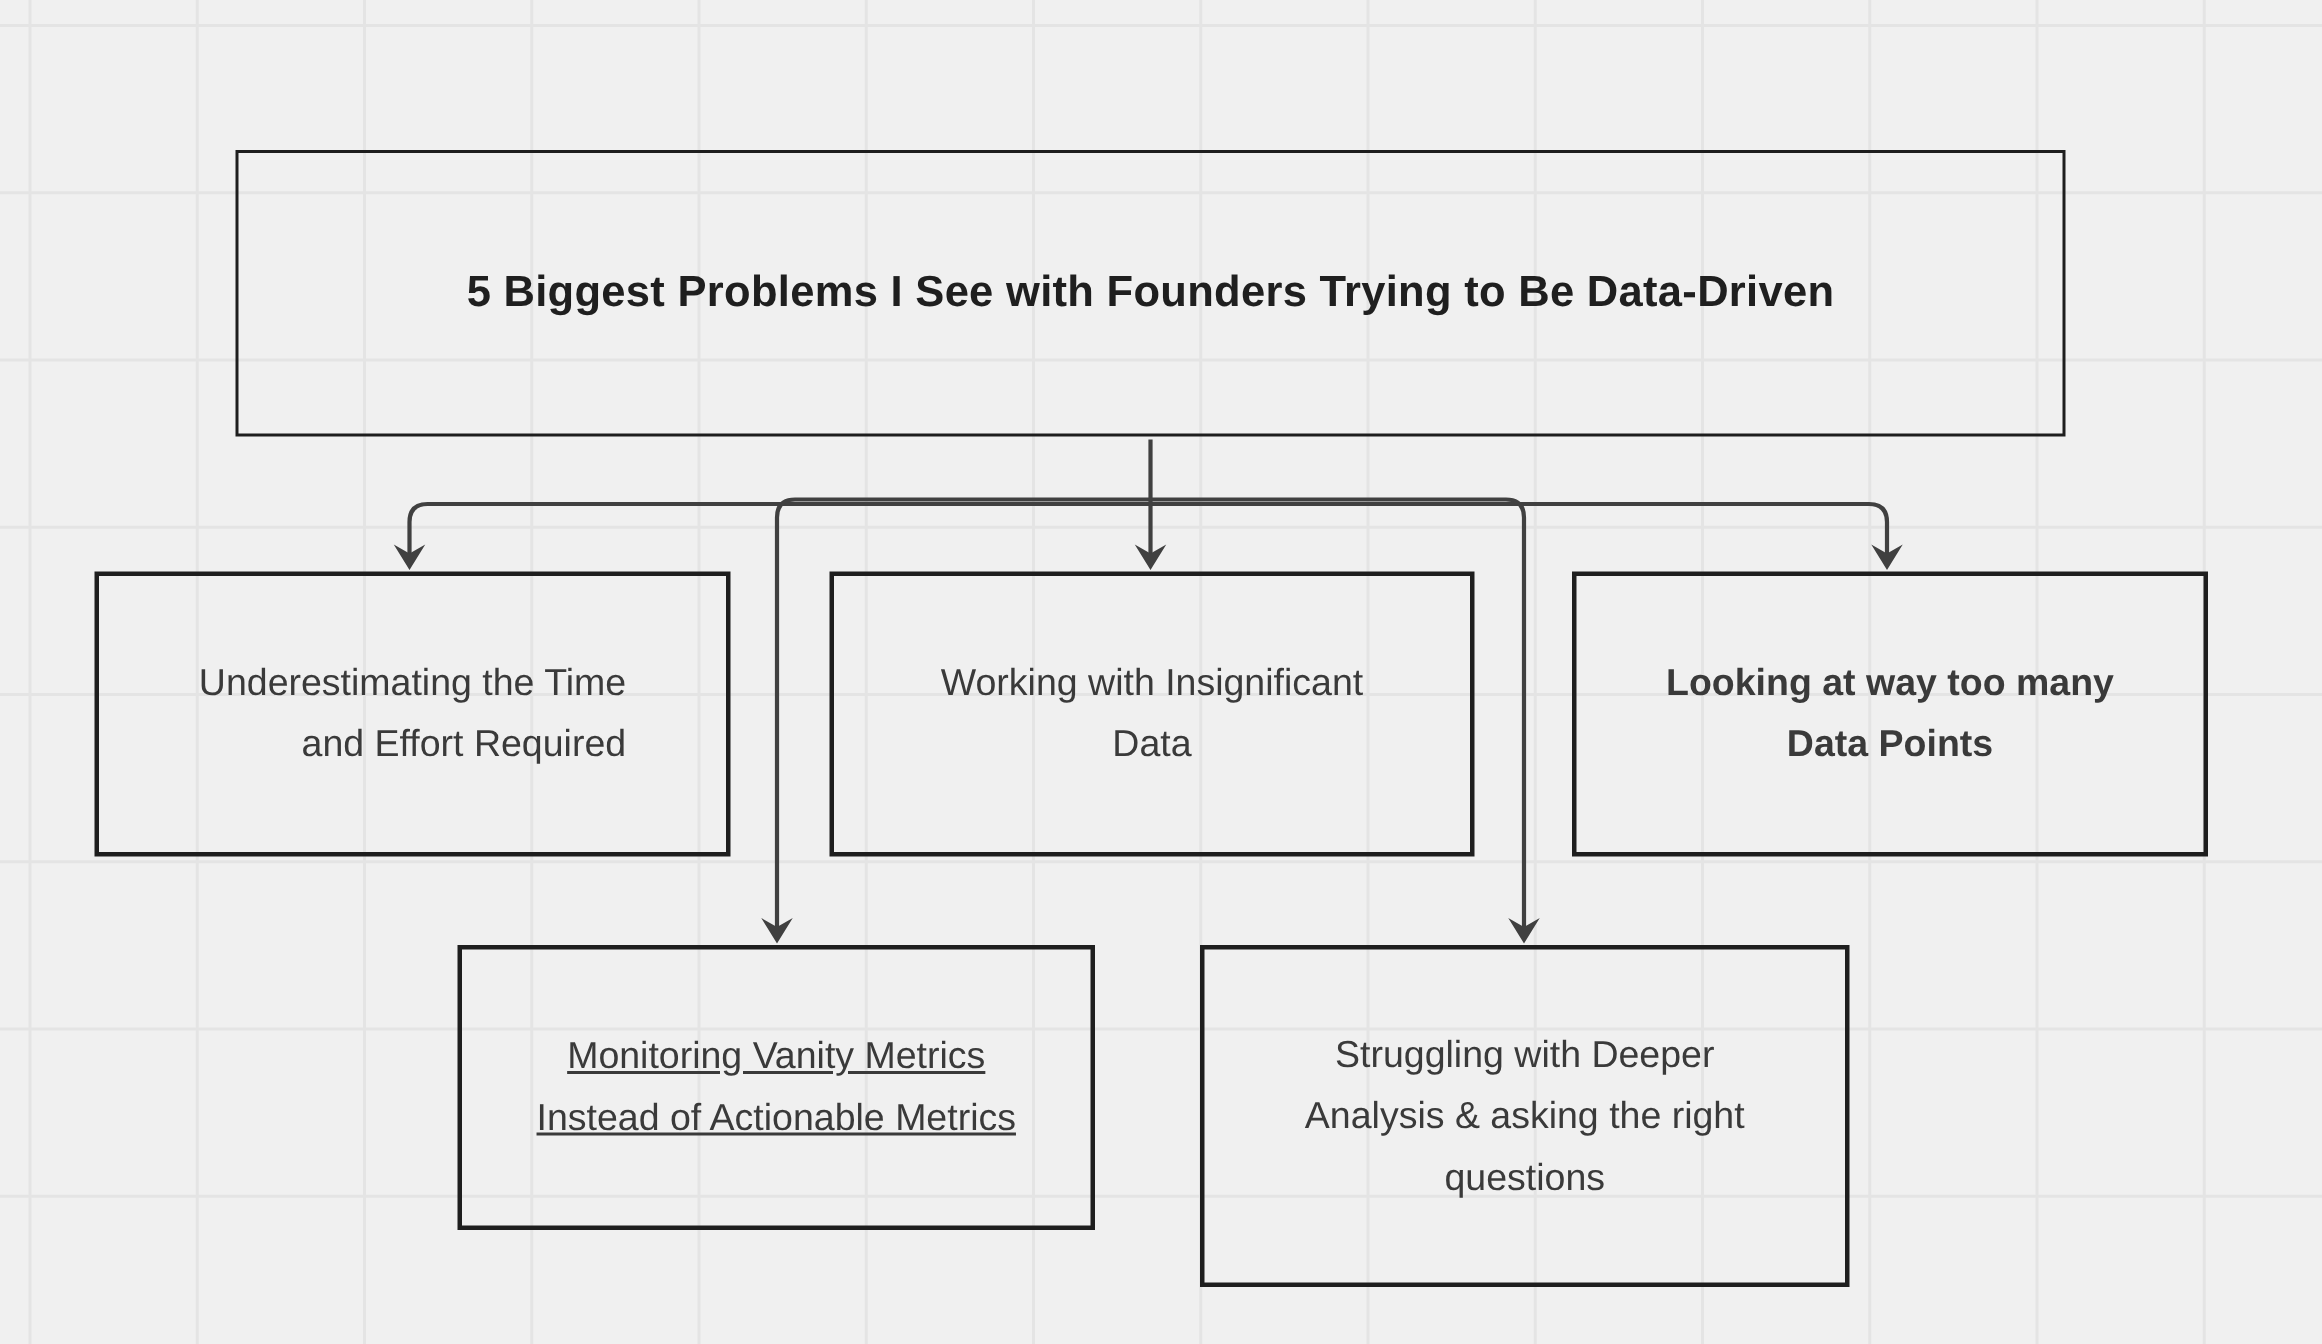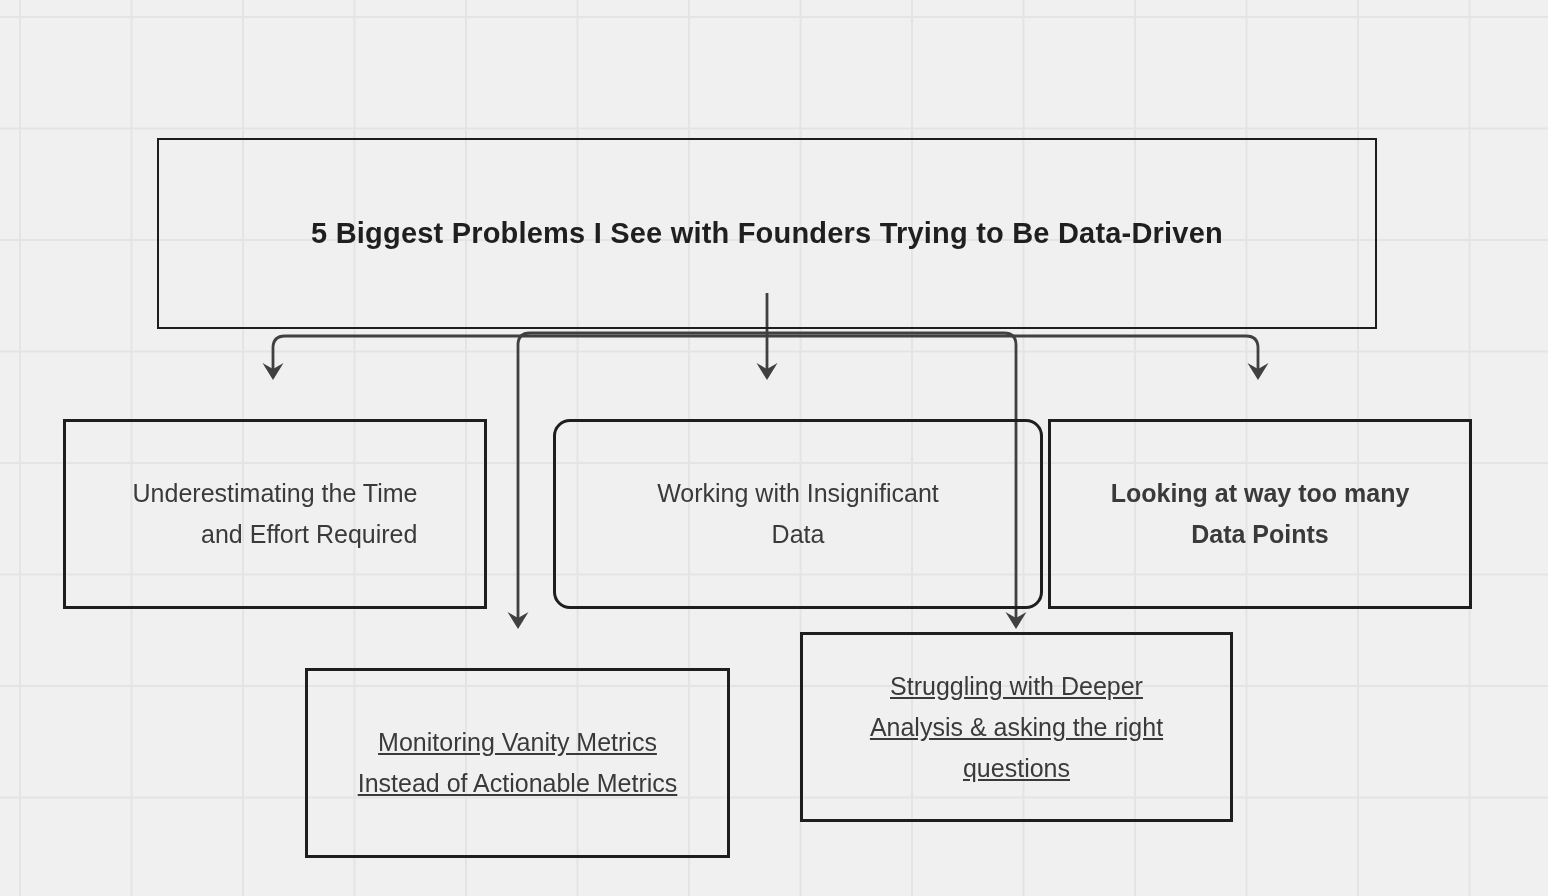--- a/index.html
+++ b/index.html
@@ -48,39 +48,38 @@
     border: 3px solid var(--box-border);
     background: transparent;
     display: flex;
     align-items: center;
     justify-content: center;
     text-align: center;
     color: var(--text);
     font-size: 25px;
     line-height: 41px;
     padding: 0 20px;
-    margin-top: 38px;
   }
   .node-label {
     white-space: pre-line;
   }
   .title-node {
     left: 157px; top: 100px;
     width: 1220px; height: 191px;
     border-width: 2.5px;
     font-weight: bold;
     font-size: 29px;
     color: var(--title-text);
     letter-spacing: 0.2px;
   }
   .node-1 { left: 63px;   top: 381px; width: 424px; height: 190px; text-align: right; }
-  .node-2 { left: 553px;  top: 381px; width: 490px; height: 190px; border-radius: 17px; }
+  .node-2 { left: 553px;  top: 381px; width: 430px; height: 190px; }
   .node-3 { left: 1048px; top: 381px; width: 424px; height: 190px; font-weight: bold; }
   .node-4 { left: 305px;  top: 630px; width: 425px; height: 190px; text-decoration: underline; }
-  .node-5 { left: 800px;  top: 594px; width: 433px; height: 190px; text-decoration: underline; }
+  .node-5 { left: 800px;  top: 630px; width: 433px; height: 228px; }
 </style>
 </head>
 <body>
 
 <div class="canvas">
 
   <svg class="connector-layer" viewBox="0 0 1548 896" aria-hidden="true">
 
     <path d="M767,293 L767,371"></path>
 

